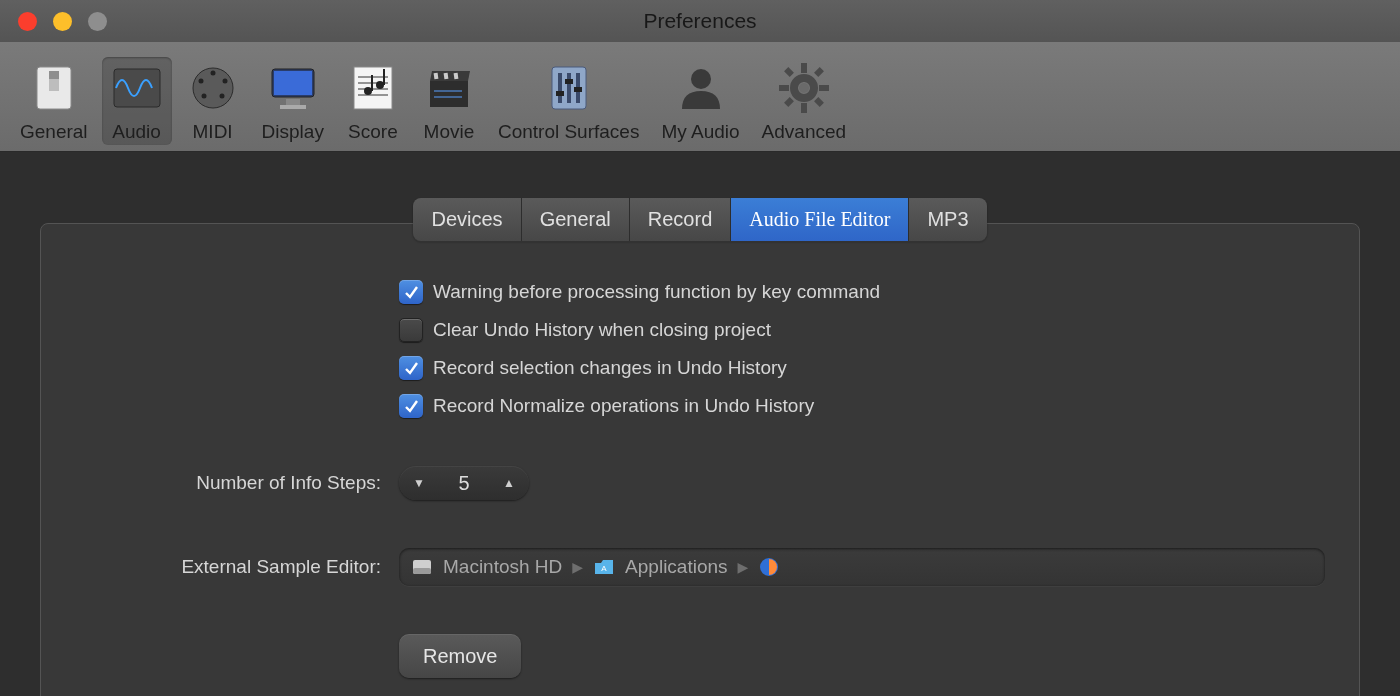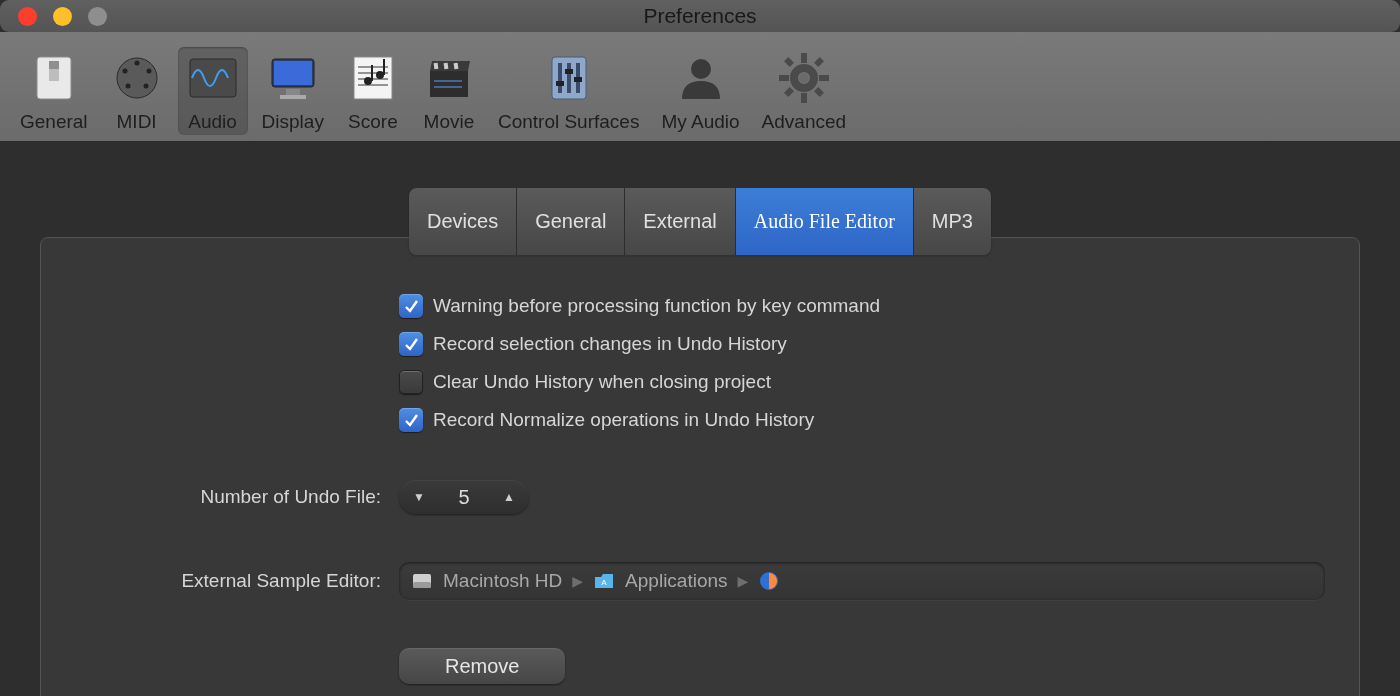--- a/index.html
+++ b/index.html
@@ -7,26 +7,25 @@
     width: 1400px;
     height: 696px;
     background: #2e2e2e;
     font-family: -apple-system, "Helvetica Neue", Arial, sans-serif;
     font-size: 19px;
     color: #d6d6d6;
     overflow: hidden;
   }
   
   .titlebar {
-    height: 32px;
+    height: 42px;
     background: linear-gradient(to bottom, #606060, #545454);
     display: flex;
     align-items: center;
     position: relative;
-    border-radius: 9px;
   }
   .traffic {
     display: flex;
     gap: 16px;
     padding-left: 18px;
   }
   .tl { width: 19px; height: 19px; border-radius: 50%; }
   .tl.red { background: #fb3e2d; }
   .tl.yellow { background: #fdbf2a; }
   .tl.grey { background: #8e8e8e; }
@@ -72,21 +71,21 @@
     position: relative;
     z-index: 2;
   }
   .tabseg {
     display: flex;
     border-radius: 8px;
     overflow: hidden;
     box-shadow: 0 1px 0 rgba(255,255,255,0.05), 0 1px 2px rgba(0,0,0,0.4);
   }
   .tab {
-    padding: 22px 18px;
+    padding: 10px 18px;
     background: linear-gradient(to bottom, #5a5a5a, #474747);
     border-right: 1px solid #2d2d2d;
     color: #e0e0e0;
     font-size: 20px;
     cursor: pointer;
   }
   .tab:last-child { border-right: none; }
   .tab.active {
     background: linear-gradient(to bottom, #3b7ed6, #2f66c8);
     color: #fff;
@@ -147,21 +146,21 @@
     box-shadow: inset 0 1px 3px rgba(0,0,0,0.6), 0 1px 0 rgba(255,255,255,0.04);
     padding: 16px 12px; gap: 10px;
     color: #a8a8a8;
     font-size: 19px;
   }
   .pathfield .sep { color: #6e6e6e; font-size: 14px; }
   .pf-icon { width: 22px; height: 22px; display: inline-flex; align-items:center; justify-content:center; }
 
   .btn {
     display: inline-flex; align-items: center; justify-content: center;
-    height: 36px; padding: 0 46px;
+    height: 44px; padding: 0 24px;
     border-radius: 10px;
     background: linear-gradient(to bottom, #5a5a5a, #464646);
     color: #e6e6e6; font-size: 20px;
     box-shadow: 0 1px 0 rgba(255,255,255,0.08) inset, 0 1px 2px rgba(0,0,0,0.5);
     cursor: pointer;
   }
   .spacer { height: 20px; }
 </style>
 </head>
 <body>
@@ -179,44 +178,44 @@
 
   <div class="tool">
     <span class="ticon">
       <svg viewBox="0 0 54 54">
           <rect x="10" y="6" width="34" height="42" rx="3" fill="#e9e9e9" stroke="#8a8a8a"></rect>
           <rect x="22" y="10" width="10" height="20" fill="#bdbdbd"></rect>
           <rect x="22" y="10" width="10" height="8" fill="#8f8f8f"></rect>
         </svg>
     </span>
     <span class="tool-label">General</span>
+  </div>
+
+  <div class="tool selected">
+    <span class="ticon">
+      <svg viewBox="0 0 54 54">
+          <rect x="4" y="8" width="46" height="38" rx="3" fill="#4a4a4a" stroke="#2a2a2a"></rect>
+          <path d="M6 27 q6 -16 12 0 q6 16 12 0 q6 -16 12 0" stroke="#3aa0ff" stroke-width="2" fill="none"></path>
+        </svg>
+    </span>
+    <span class="tool-label">Audio</span>
   </div>
 
   <div class="tool">
     <span class="ticon">
       <svg viewBox="0 0 54 54">
           <circle cx="27" cy="27" r="20" fill="#5a5a5a" stroke="#2b2b2b"></circle>
           <circle cx="27" cy="12" r="2.5" fill="#222"></circle>
           <circle cx="15" cy="20" r="2.5" fill="#222"></circle>
           <circle cx="39" cy="20" r="2.5" fill="#222"></circle>
           <circle cx="18" cy="35" r="2.5" fill="#222"></circle>
           <circle cx="36" cy="35" r="2.5" fill="#222"></circle>
         </svg>
     </span>
     <span class="tool-label">MIDI</span>
-  </div>
-
-  <div class="tool selected">
-    <span class="ticon">
-      <svg viewBox="0 0 54 54">
-          <rect x="4" y="8" width="46" height="38" rx="3" fill="#4a4a4a" stroke="#2a2a2a"></rect>
-          <path d="M6 27 q6 -16 12 0 q6 16 12 0 q6 -16 12 0" stroke="#3aa0ff" stroke-width="2" fill="none"></path>
-        </svg>
-    </span>
-    <span class="tool-label">Audio</span>
   </div>
 
   <div class="tool">
     <span class="ticon">
       <svg viewBox="0 0 54 54">
           <rect x="6" y="8" width="42" height="28" rx="3" fill="#2a3d6b" stroke="#222"></rect>
           <rect x="8" y="10" width="38" height="24" fill="#3a6bd8"></rect>
           <rect x="20" y="38" width="14" height="6" fill="#888"></rect>
           <rect x="14" y="44" width="26" height="4" fill="#aaa"></rect>
         </svg>
@@ -300,21 +299,21 @@
         </svg>
     </span>
     <span class="tool-label">Advanced</span>
   </div>
 </div>
 
 <div class="tabstrip">
   <div class="tabseg">
     <div class="tab">Devices</div>
     <div class="tab">General</div>
-    <div class="tab">External</div>
+    <div class="tab">Record</div>
     <div class="tab active">Audio File Editor</div>
     <div class="tab">MP3</div>
   </div>
 </div>
 
 <div class="panel-wrap">
   <div class="panel">
     <div class="rows">
 
       <div class="row">
@@ -325,53 +324,53 @@
                 <polyline points="3,9 7,13 14,3" fill="none" stroke="#fff" stroke-width="2.4"></polyline>
               </svg>
           </span>
           <span>Warning before processing function by key command</span>
         </div>
       </div>
 
       <div class="row">
         <div class="label"></div>
         <div class="checkbox-row">
+          <span class="cb unchecked"></span>
+          <span>Clear Undo History when closing project</span>
+        </div>
+      </div>
+
+      <div class="row">
+        <div class="label"></div>
+        <div class="checkbox-row">
           <span class="cb checked">
             <svg viewBox="0 0 16 16">
                 <polyline points="3,9 7,13 14,3" fill="none" stroke="#fff" stroke-width="2.4"></polyline>
               </svg>
           </span>
           <span>Record selection changes in Undo History</span>
-        </div>
-      </div>
-
-      <div class="row">
-        <div class="label"></div>
-        <div class="checkbox-row">
-          <span class="cb unchecked"></span>
-          <span>Clear Undo History when closing project</span>
         </div>
       </div>
 
       <div class="row">
         <div class="label"></div>
         <div class="checkbox-row">
           <span class="cb checked">
             <svg viewBox="0 0 16 16">
                 <polyline points="3,9 7,13 14,3" fill="none" stroke="#fff" stroke-width="2.4"></polyline>
               </svg>
           </span>
           <span>Record Normalize operations in Undo History</span>
         </div>
       </div>
 
       <div class="spacer"></div>
 
       <div class="row">
-        <div class="label">Number of Undo File:</div>
+        <div class="label">Number of Info Steps:</div>
         <div>
           <div class="stepper">
             <span class="arrow">▼</span>
             <span class="val">5</span>
             <span class="arrow">▲</span>
           </div>
         </div>
       </div>
 
       <div class="spacer"></div>

